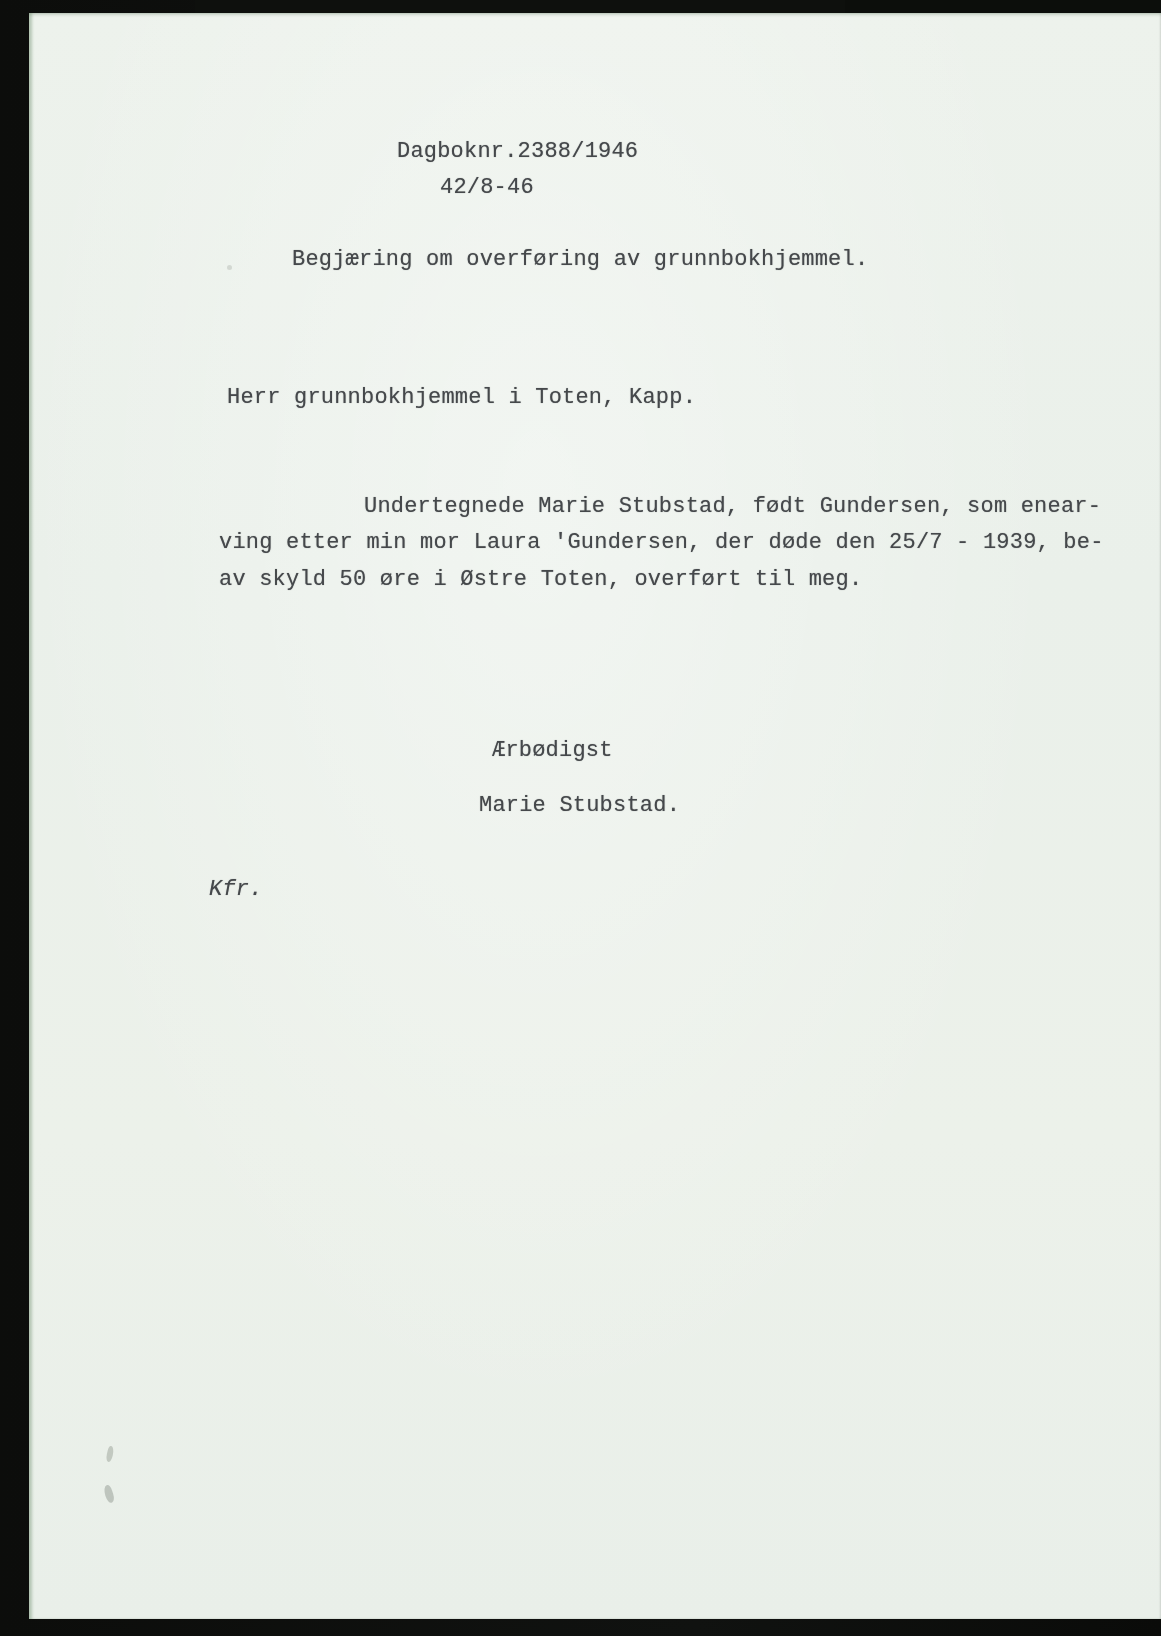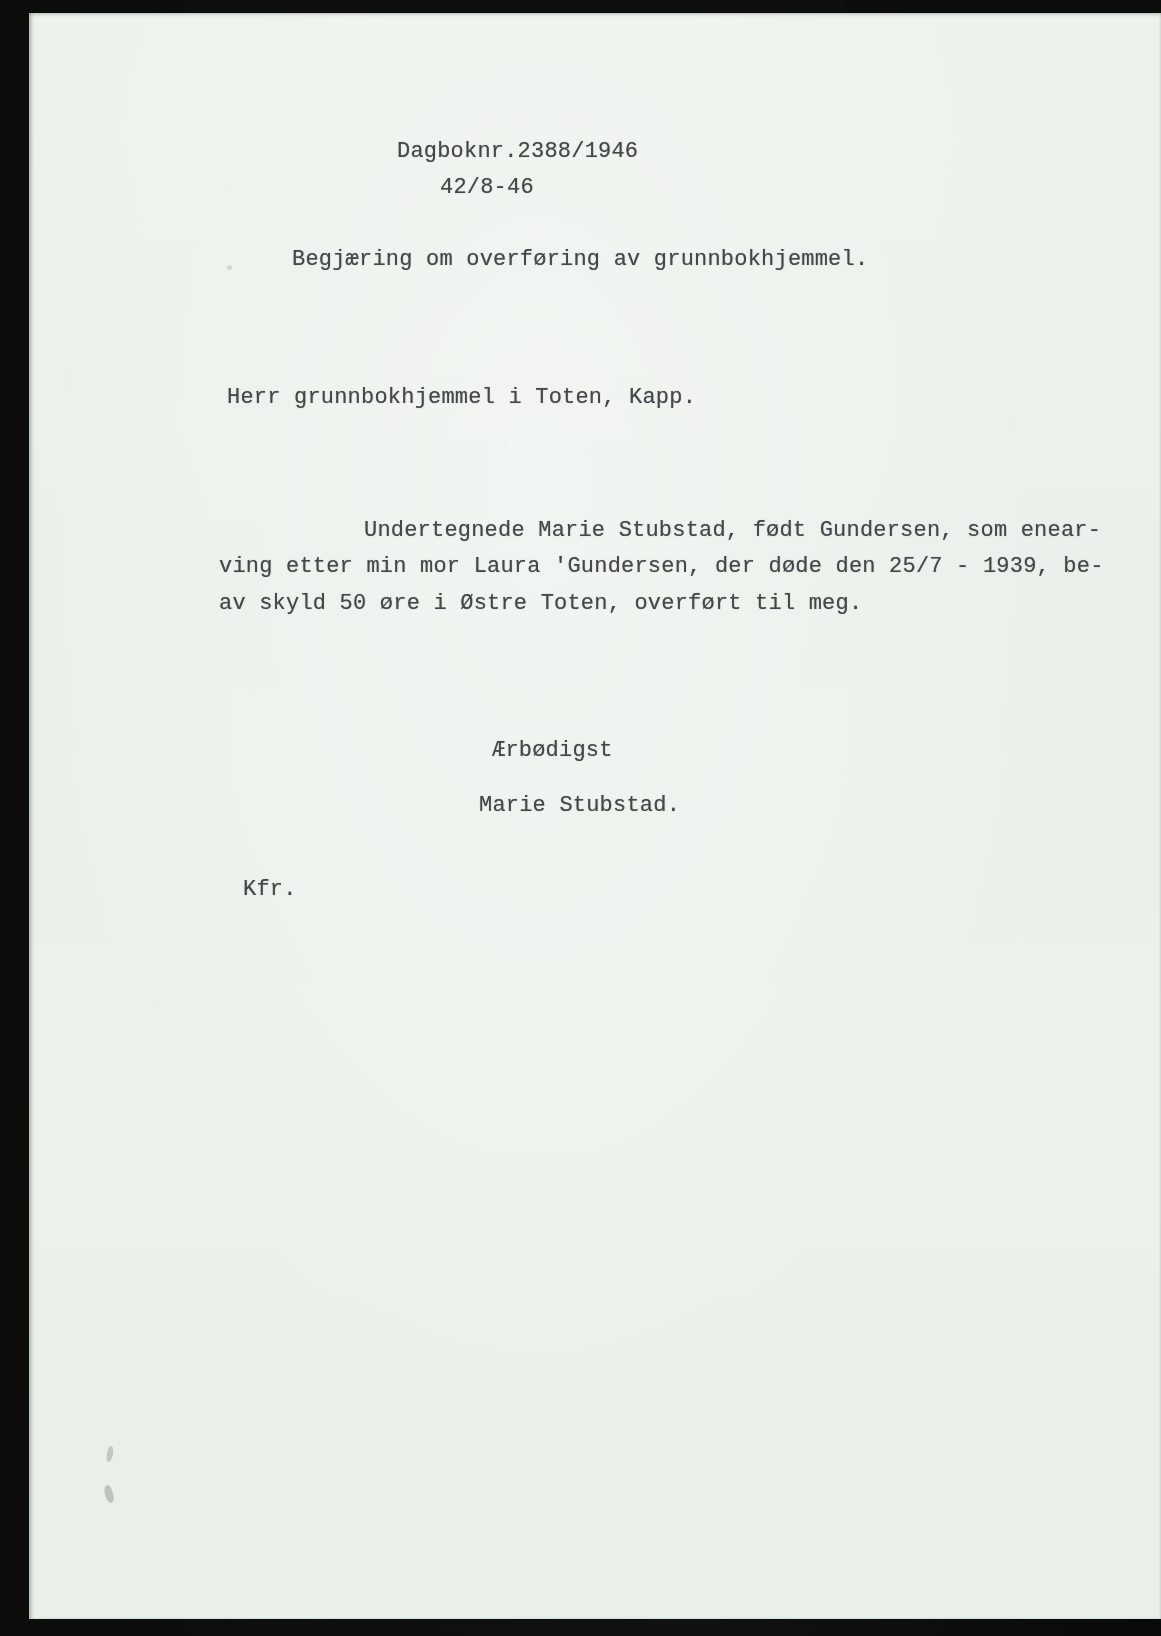--- a/index.html
+++ b/index.html
@@ -58,37 +58,37 @@
   .doc-title {
     left: 263px; top: 234px;
     text-underline-offset: 7px;
     text-decoration-thickness: 2px;
     text-decoration-color: rgba(70, 74, 77, 0.85);
   }
   .salutation { left: 198px; top: 372px; }
   .body-block {
     position: absolute;
     left: 190px;
-    top: 500px;
+    top: 476px;
     width: 910px;
   }
   .body-line {
     position: relative;
     color: #45484b;
     font-size: 22px;
     letter-spacing: 0.2px;
     white-space: pre;
     line-height: 36.3px;
     text-shadow: 0 0 1px rgba(70, 72, 75, 0.55);
   }
   .body-line.indented { padding-left: 145px; }
   .dateline  { left: 335px; top: 672px; }
   .closing   { left: 463px; top: 725px; }
   .signature { left: 450px; top: 780px; }
-  .footnote  { left: 214px; top: 864px; }
+  .footnote  { left: 180px; top: 864px; font-style: italic; }
   
   .speck {
     position: absolute;
     border-radius: 50%;
     pointer-events: none;
   }
   .speck-1 {
     left: 78px; top: 1433px; width: 6px; height: 16px;
     background: rgba(120,128,118,0.35);
     transform: rotate(12deg);

